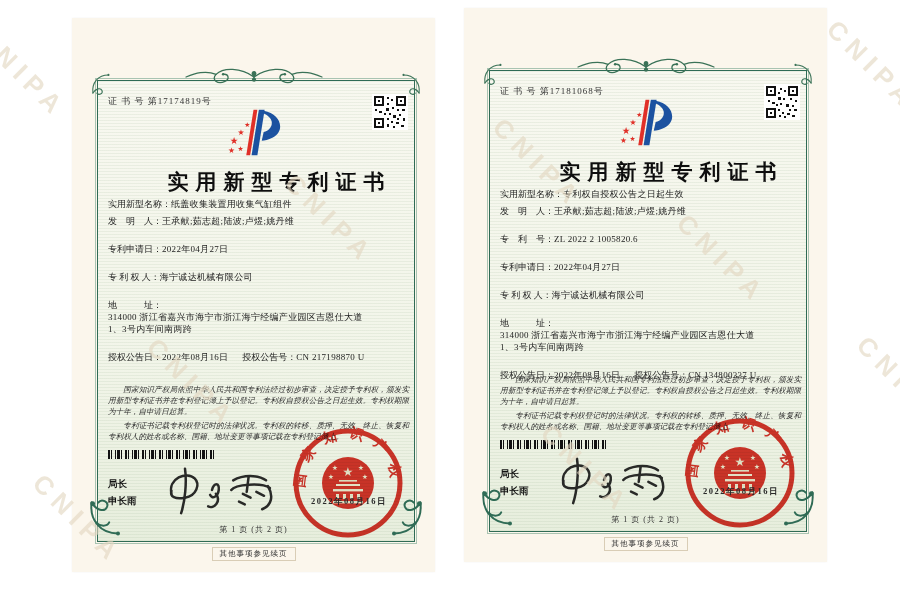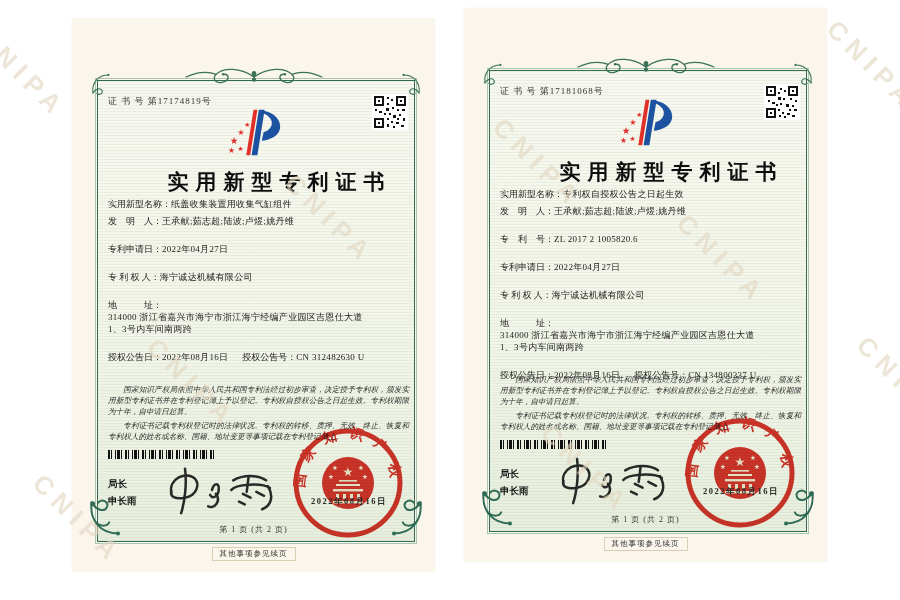--- a/index.html
+++ b/index.html
@@ -206,21 +206,21 @@
     <div class="frow">
       <span class="lbl">专利申请日：</span><span class="val">2022年04月27日</span>
     </div>
     <div class="frow">
       <span class="lbl">专 利 权 人：</span><span class="val">海宁诚达机械有限公司</span>
     </div>
     <div class="frow addr">
       <span class="lbl">地　　　址：</span><span class="val">314000 浙江省嘉兴市海宁市浙江海宁经编产业园区吉恩仕大道1、3号内车间南两跨</span>
     </div>
     <div class="frow">
-      <span class="lbl">授权公告日：</span><span class="val">2022年08月16日</span><span class="pair2"><span class="lbl">授权公告号：</span><span class="val">CN 312482630 U</span></span>
+      <span class="lbl">授权公告日：</span><span class="val">2022年08月16日</span><span class="pair2"><span class="lbl">授权公告号：</span><span class="val">CN 217198870 U</span></span>
     </div>
   </div>
 
   <div class="paras">
     <p>国家知识产权局依照中华人民共和国专利法经过初步审查，决定授予专利权，颁发实用新型专利证书并在专利登记簿上予以登记。专利权自授权公告之日起生效。专利权期限为十年，自申请日起算。</p>
     <p>专利证书记载专利权登记时的法律状况。专利权的转移、质押、无效、终止、恢复和专利权人的姓名或名称、国籍、地址变更等事项记载在专利登记簿上。</p>
   </div>
 
   <div class="barcode"></div>
   <div class="director-label">局长</div>
@@ -383,21 +383,21 @@
   <div class="title">实用新型专利证书</div>
 
   <div class="fields">
     <div class="frow name">
       <span class="lbl">实用新型名称：</span><span class="val">专利权自授权公告之日起生效</span>
     </div>
     <div class="frow">
       <span class="lbl">发　明　人：</span><span class="val">王承献;茹志超;陆波;卢煜;姚丹维</span>
     </div>
     <div class="frow">
-      <span class="lbl">专　利　号：</span><span class="val">ZL 2017 2 1005820.6</span>
+      <span class="lbl">专　利　号：</span><span class="val">ZL 2022 2 1005820.6</span>
     </div>
     <div class="frow">
       <span class="lbl">专利申请日：</span><span class="val">2022年04月27日</span>
     </div>
     <div class="frow">
       <span class="lbl">专 利 权 人：</span><span class="val">海宁诚达机械有限公司</span>
     </div>
     <div class="frow addr">
       <span class="lbl">地　　　址：</span><span class="val">314000 浙江省嘉兴市海宁市浙江海宁经编产业园区吉恩仕大道1、3号内车间南两跨</span>
     </div>

